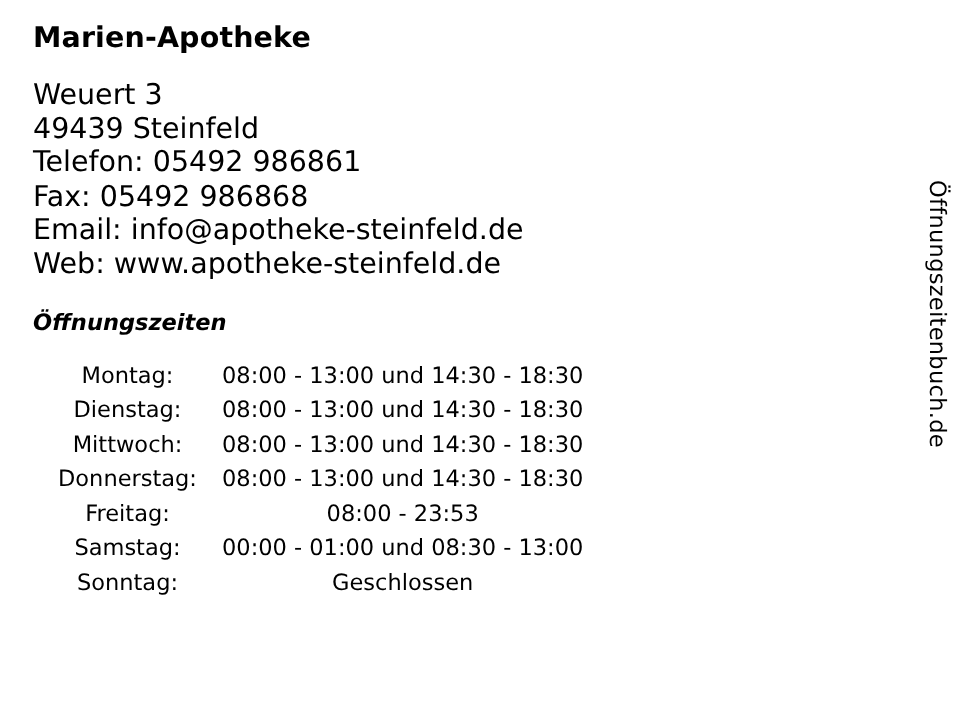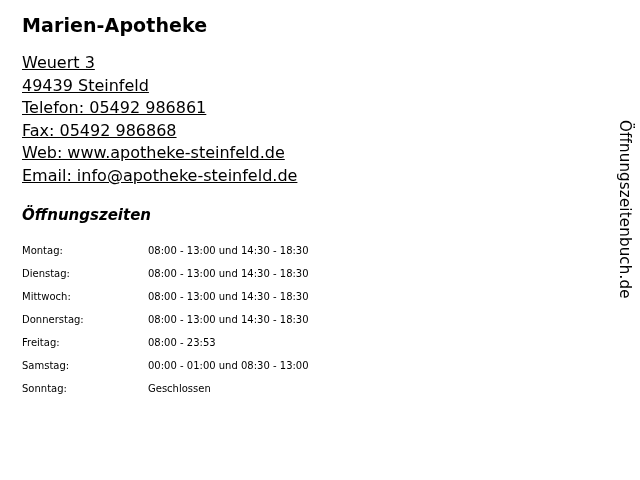--- a/index.html
+++ b/index.html
@@ -29,35 +29,35 @@
     width: 560px;
   }
   .title {
     font-size: 19px;
     font-weight: bold;
     line-height: 26px;
     margin: 0 0 14px 0;
     letter-spacing: 0.1px;
   }
   .address-line {
-    font-size: 16px;
+    font-size: 19px;
     line-height: 22.5px;
     white-space: nowrap;
-    text-decoration: underline;
   }
   .section-title {
     font-size: 15px;
     font-weight: bold;
     margin: 18px 0 14px 0;
     line-height: 20px;
     font-style: italic;
   }
   .hours-table {
     border-collapse: collapse;
-    font-size: 10px;
+    font-size: 15px;
+    text-align: center;
   }
   .hours-table td {
     padding: 0;
     line-height: 23px;
     vertical-align: top;
     white-space: nowrap;
   }
   .day-cell {
     width: 126px;
     padding-right: 4px;
@@ -85,22 +85,22 @@
 
   <div class="content">
 
     <h1 class="title">Marien-Apotheke</h1>
 
     <div class="address-block">
       <div class="address-line">Weuert 3</div>
       <div class="address-line">49439 Steinfeld</div>
       <div class="address-line">Telefon: 05492 986861</div>
       <div class="address-line">Fax: 05492 986868</div>
+      <div class="address-line">Email: info@apotheke-steinfeld.de</div>
       <div class="address-line">Web: www.apotheke-steinfeld.de</div>
-      <div class="address-line">Email: info@apotheke-steinfeld.de</div>
     </div>
 
     <h2 class="section-title">Öffnungszeiten</h2>
 
     <table class="hours-table">
       <tbody>
         <tr>
           <td class="day-cell">Montag:</td>
           <td class="time-cell">08:00 - 13:00 und 14:30 - 18:30</td>
         </tr>

